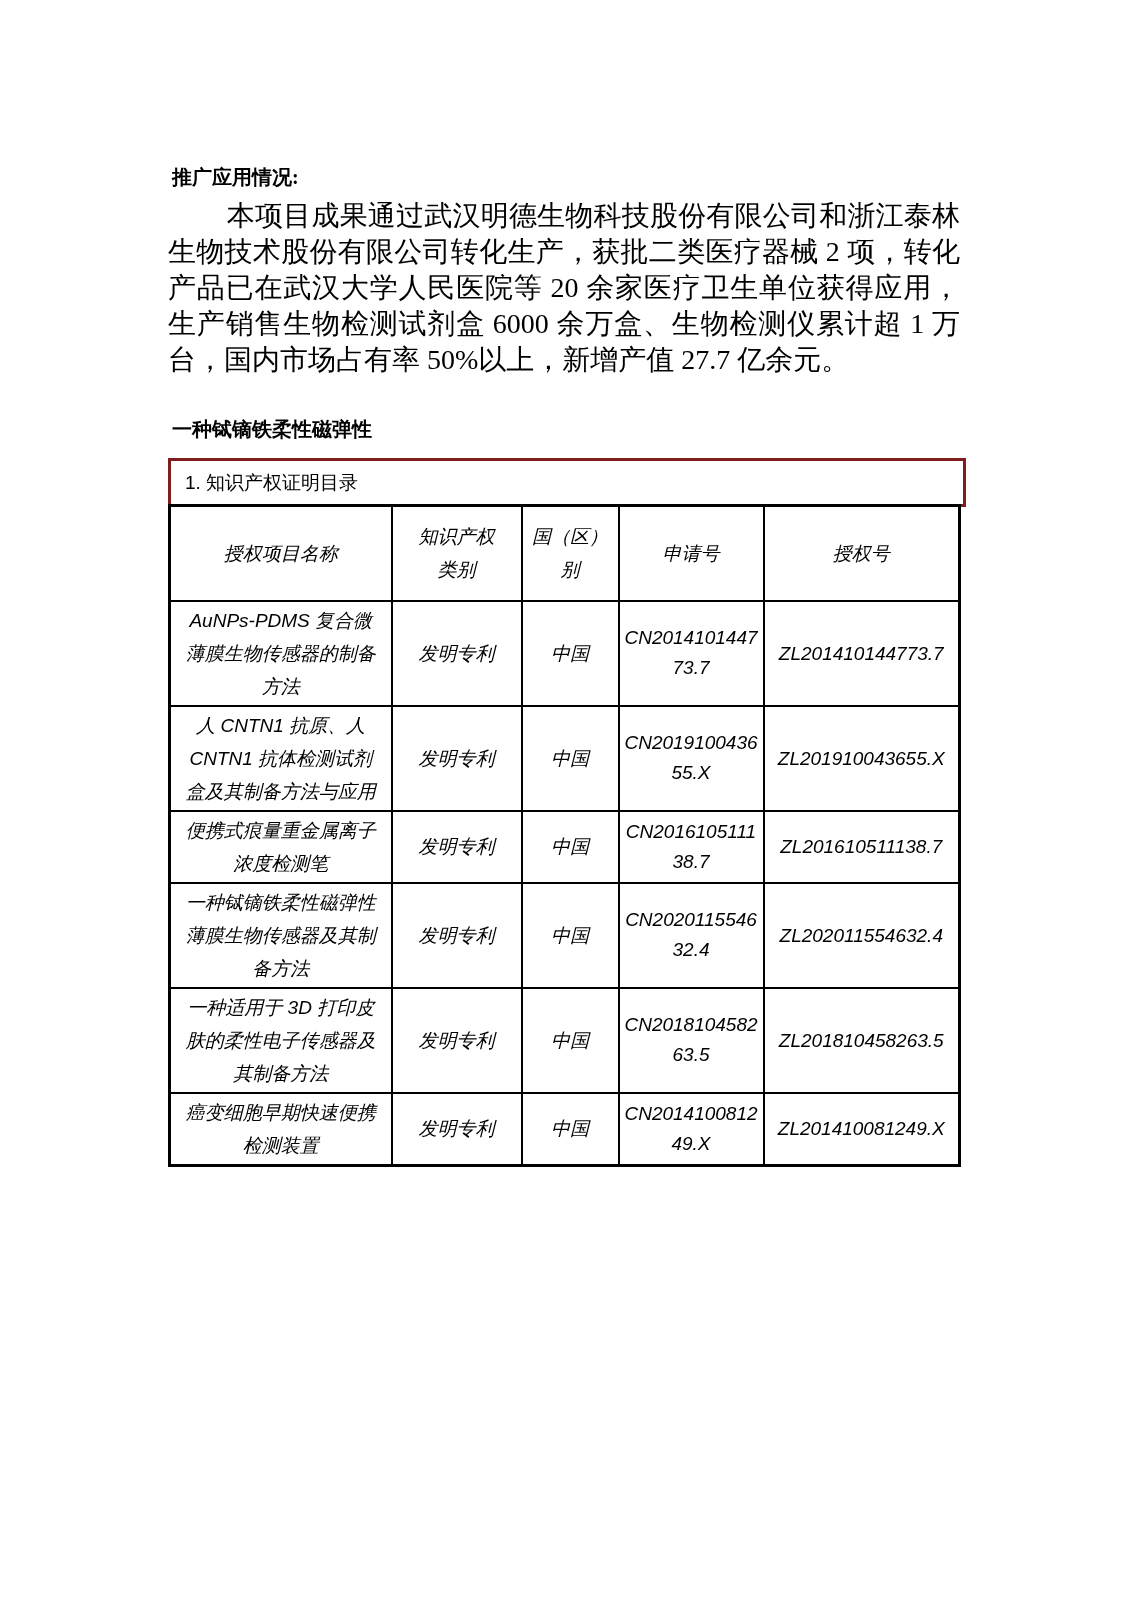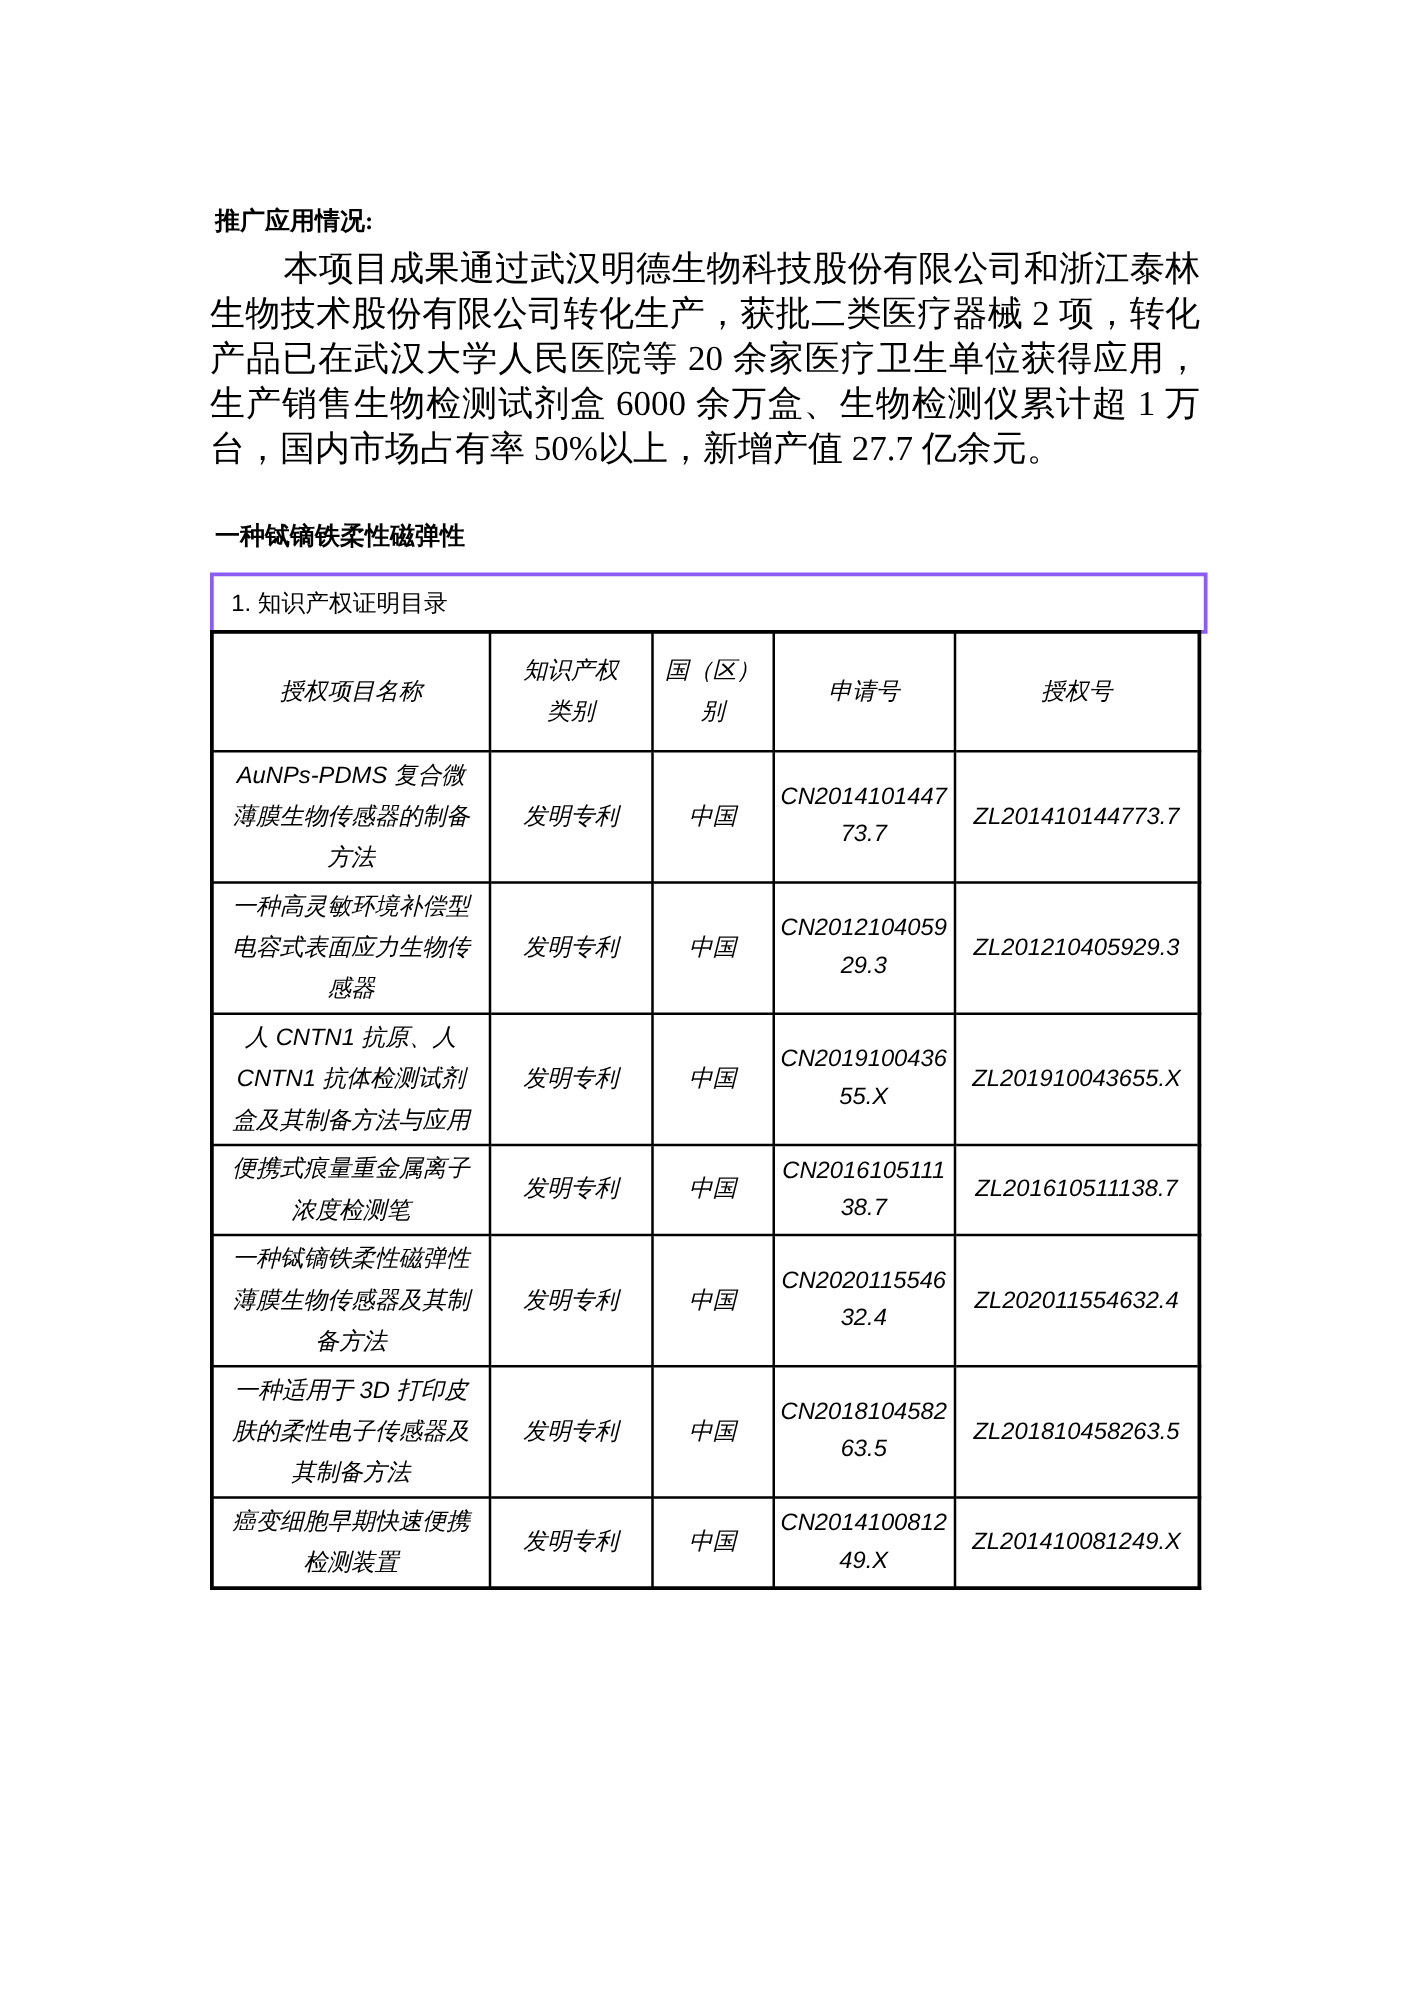--- a/index.html
+++ b/index.html
@@ -36,21 +36,21 @@
   .section-heading.second {
     margin-top: 36px;
   }
   .ip-table-wrap {
     margin-top: 14px;
   }
   .table-title-box {
     box-sizing: border-box;
     width: 798px;
     height: 49px;
-    border: 3px solid #8b5cf6;
+    border: 3px solid #7f1d1d;
     display: flex;
     align-items: center;
     padding-left: 14px;
     font-family: "Liberation Sans", sans-serif;
     font-size: 19px;
     background: #ffffff;
   }
   table.ip-table {
     border-collapse: collapse;
     table-layout: fixed;
@@ -122,30 +122,20 @@
           <td class="cell-project-name">AuNPs-PDMS 复合微
 薄膜生物传感器的制备
 方法</td>
           <td class="cell-ip-type">发明专利</td>
           <td class="cell-country">中国</td>
           <td class="cell-app-no">CN2014101447
 73.7</td>
           <td class="cell-grant-no">ZL201410144773.7</td>
         </tr>
         <tr class="r-tall">
-          <td class="cell-project-name">一种高灵敏环境补偿型
-电容式表面应力生物传
-感器</td>
-          <td class="cell-ip-type">发明专利</td>
-          <td class="cell-country">中国</td>
-          <td class="cell-app-no">CN2012104059
-29.3</td>
-          <td class="cell-grant-no">ZL201210405929.3</td>
-        </tr>
-        <tr class="r-tall">
           <td class="cell-project-name">人 CNTN1 抗原、人
 CNTN1 抗体检测试剂
 盒及其制备方法与应用</td>
           <td class="cell-ip-type">发明专利</td>
           <td class="cell-country">中国</td>
           <td class="cell-app-no">CN2019100436
 55.X</td>
           <td class="cell-grant-no">ZL201910043655.X</td>
         </tr>
         <tr class="r-short">

